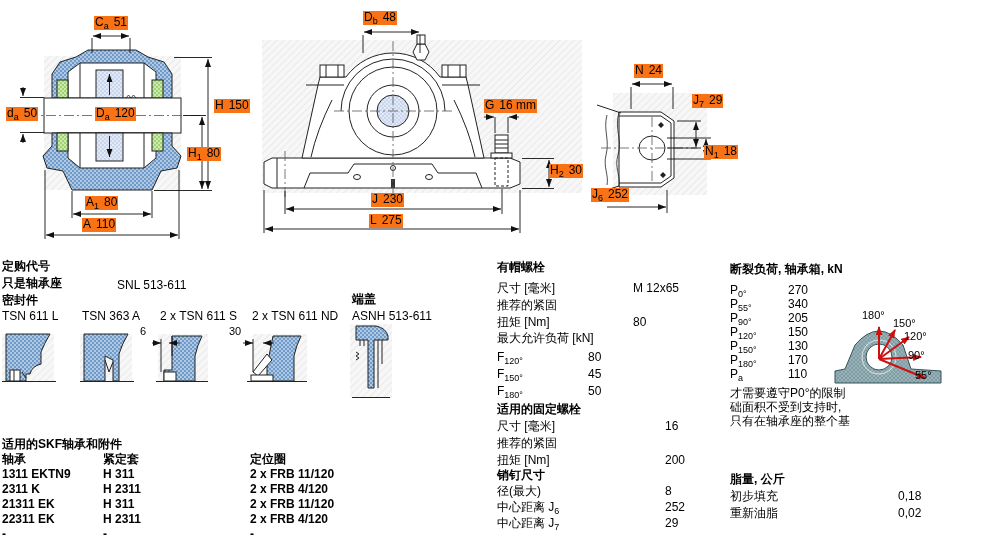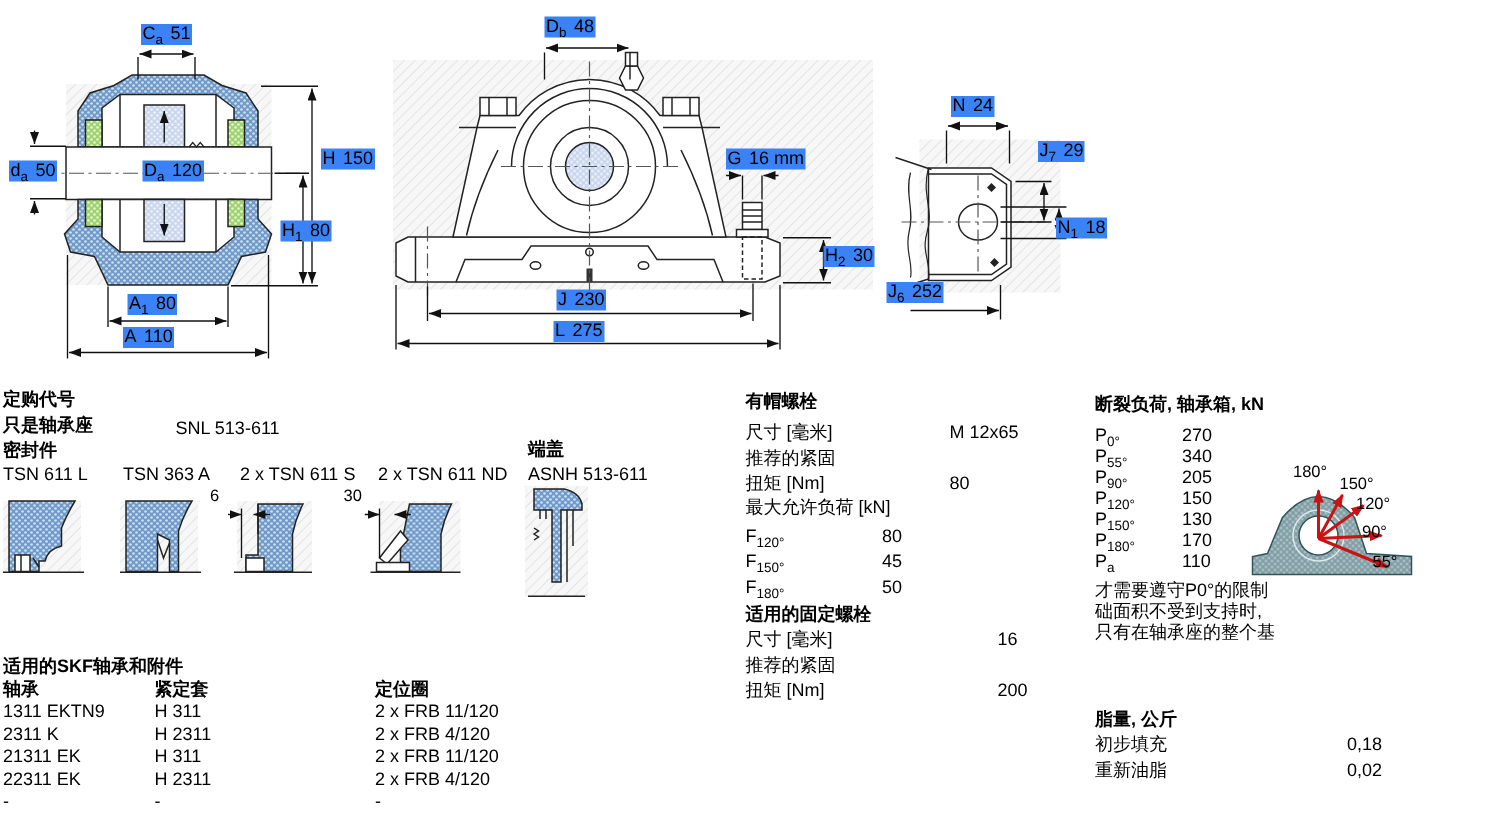--- a/index.html
+++ b/index.html
@@ -1,40 +1,40 @@
 <!DOCTYPE html>
 <html><head>
 <meta charset="utf-8">
 <style>
   html,body{margin:0;padding:0;background:#fff;}
   #screen{position:relative;width:1000px;height:560px;background:#fff;overflow:hidden;
           font-family:"Liberation Sans","DejaVu Sans",sans-serif;font-size:12px;color:#000;}
   .abs{position:absolute;}
   svg{display:block;}
   
-  .dim{position:absolute;white-space:nowrap;background:#3b82f6;padding:0 1px;line-height:12px;}
+  .dim{position:absolute;white-space:nowrap;background:#f97316;padding:0 1px;line-height:12px;}
   .dim sub{font-size:9px;line-height:8px;}
   .dim .dv{margin-left:5px;}
   .b{font-weight:bold;}
   .txt{position:absolute;white-space:nowrap;line-height:13px;}
   
   .blk{position:absolute;white-space:nowrap;}
   .blk .title{font-weight:bold;height:17px;line-height:17px;}
   .kvrow{height:17px;line-height:17px;}
   .kvrow .lbl{display:inline-block;width:136px;}
   .w168 .kvrow .lbl{width:168px;}
   .frow{height:17px;line-height:17px;}
   .frow .sym{display:inline-block;width:91px;}
   .frow sub,.prow sub,.kvrow sub{font-size:9px;}
   .prow{height:14px;line-height:14px;}
   .prow .sym{display:inline-block;width:58px;}
   .note{height:14px;line-height:14px;white-space:nowrap;}
   
   #bearings .title{font-weight:bold;height:16px;line-height:16px;}
-  .brow{display:grid;grid-template-columns:101px 147px auto;height:15px;line-height:15px;white-space:nowrap;}
+  .brow{display:grid;grid-template-columns:101px 147px auto;height:15px;line-height:15px;white-space:nowrap;font-weight:bold;}
   .hdr{font-weight:bold;}
   .ang{position:absolute;font-size:11px;line-height:11px;white-space:nowrap;}
   .sealdim{position:absolute;font-size:11px;line-height:11px;background:#fff;padding:0 1px;}
 </style>
 </head>
 <body>
 
 <div id="screen">
 
   <svg width="0" height="0" style="position:absolute" aria-hidden="true">
@@ -366,20 +366,37 @@
         <div class="kvrow">
           <span class="lbl">推荐的紧固</span><span></span>
         </div>
 
         <div class="kvrow">
           <span class="lbl">扭矩 [Nm]</span><span>200</span>
         </div>
       </div>
   </div>
 
+  <div class="blk w168" style="left:497px;top:467px">
+    <div class="title" style="height:16px;line-height:16px">销钉尺寸</div>
+    <div>
+
+        <div class="kvrow" style="height:16px;line-height:16px">
+          <span class="lbl"><span>径(最大)</span><sub></sub></span><span>8</span>
+        </div>
+
+        <div class="kvrow" style="height:16px;line-height:16px">
+          <span class="lbl"><span>中心距离 J</span><sub>6</sub></span><span>252</span>
+        </div>
+
+        <div class="kvrow" style="height:16px;line-height:16px">
+          <span class="lbl"><span>中心距离 J</span><sub>7</sub></span><span>29</span>
+        </div>
+      </div>
+  </div>
 
   <div class="blk" style="left:730px;top:261px">
     <div class="title">断裂负荷, 轴承箱, kN</div>
     <div style="margin-top:5px">
 
         <div class="prow">
           <span class="sym"><span>P</span><sub>0°</sub></span><span>270</span>
         </div>
 
         <div class="prow">

